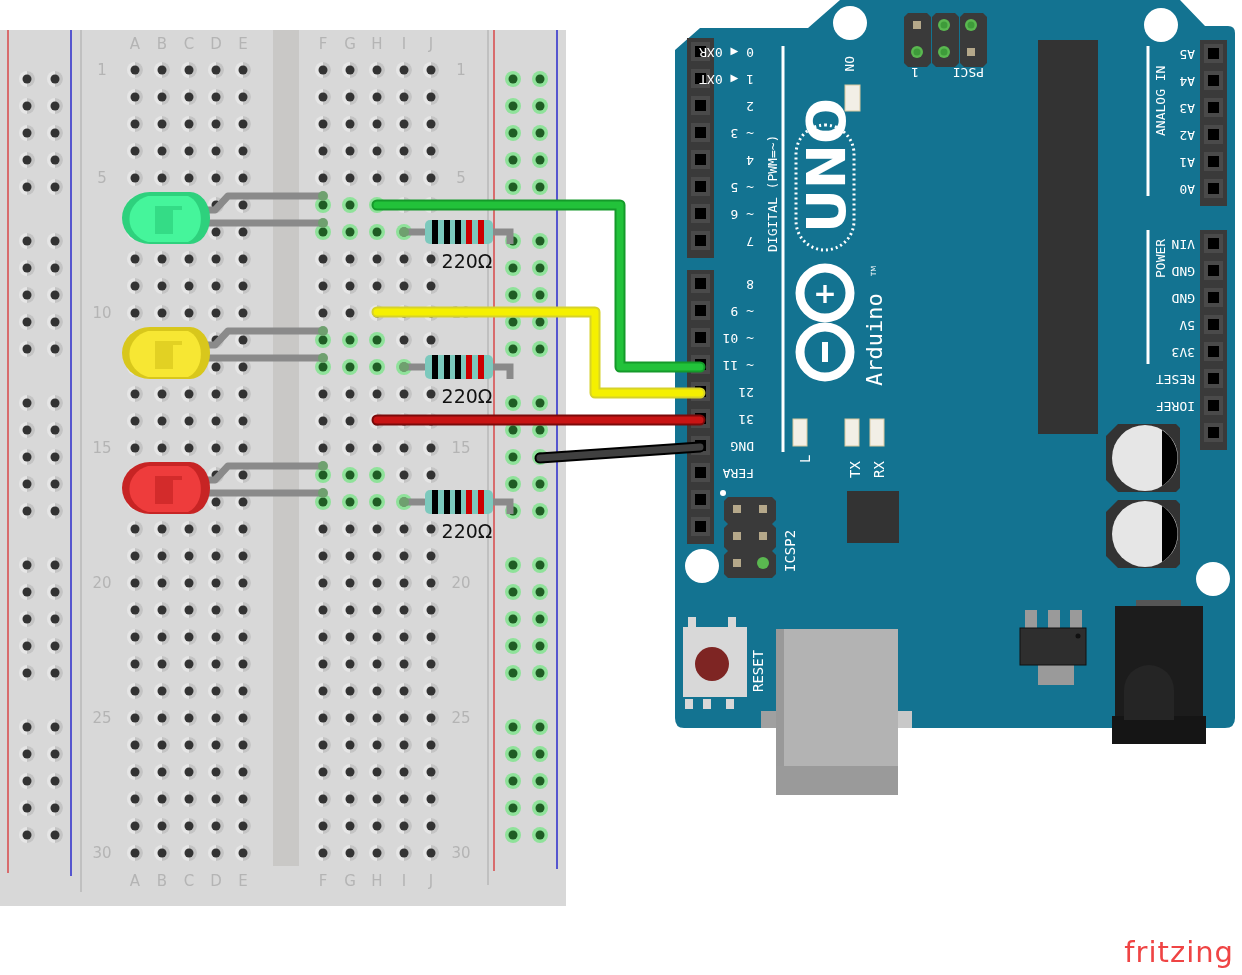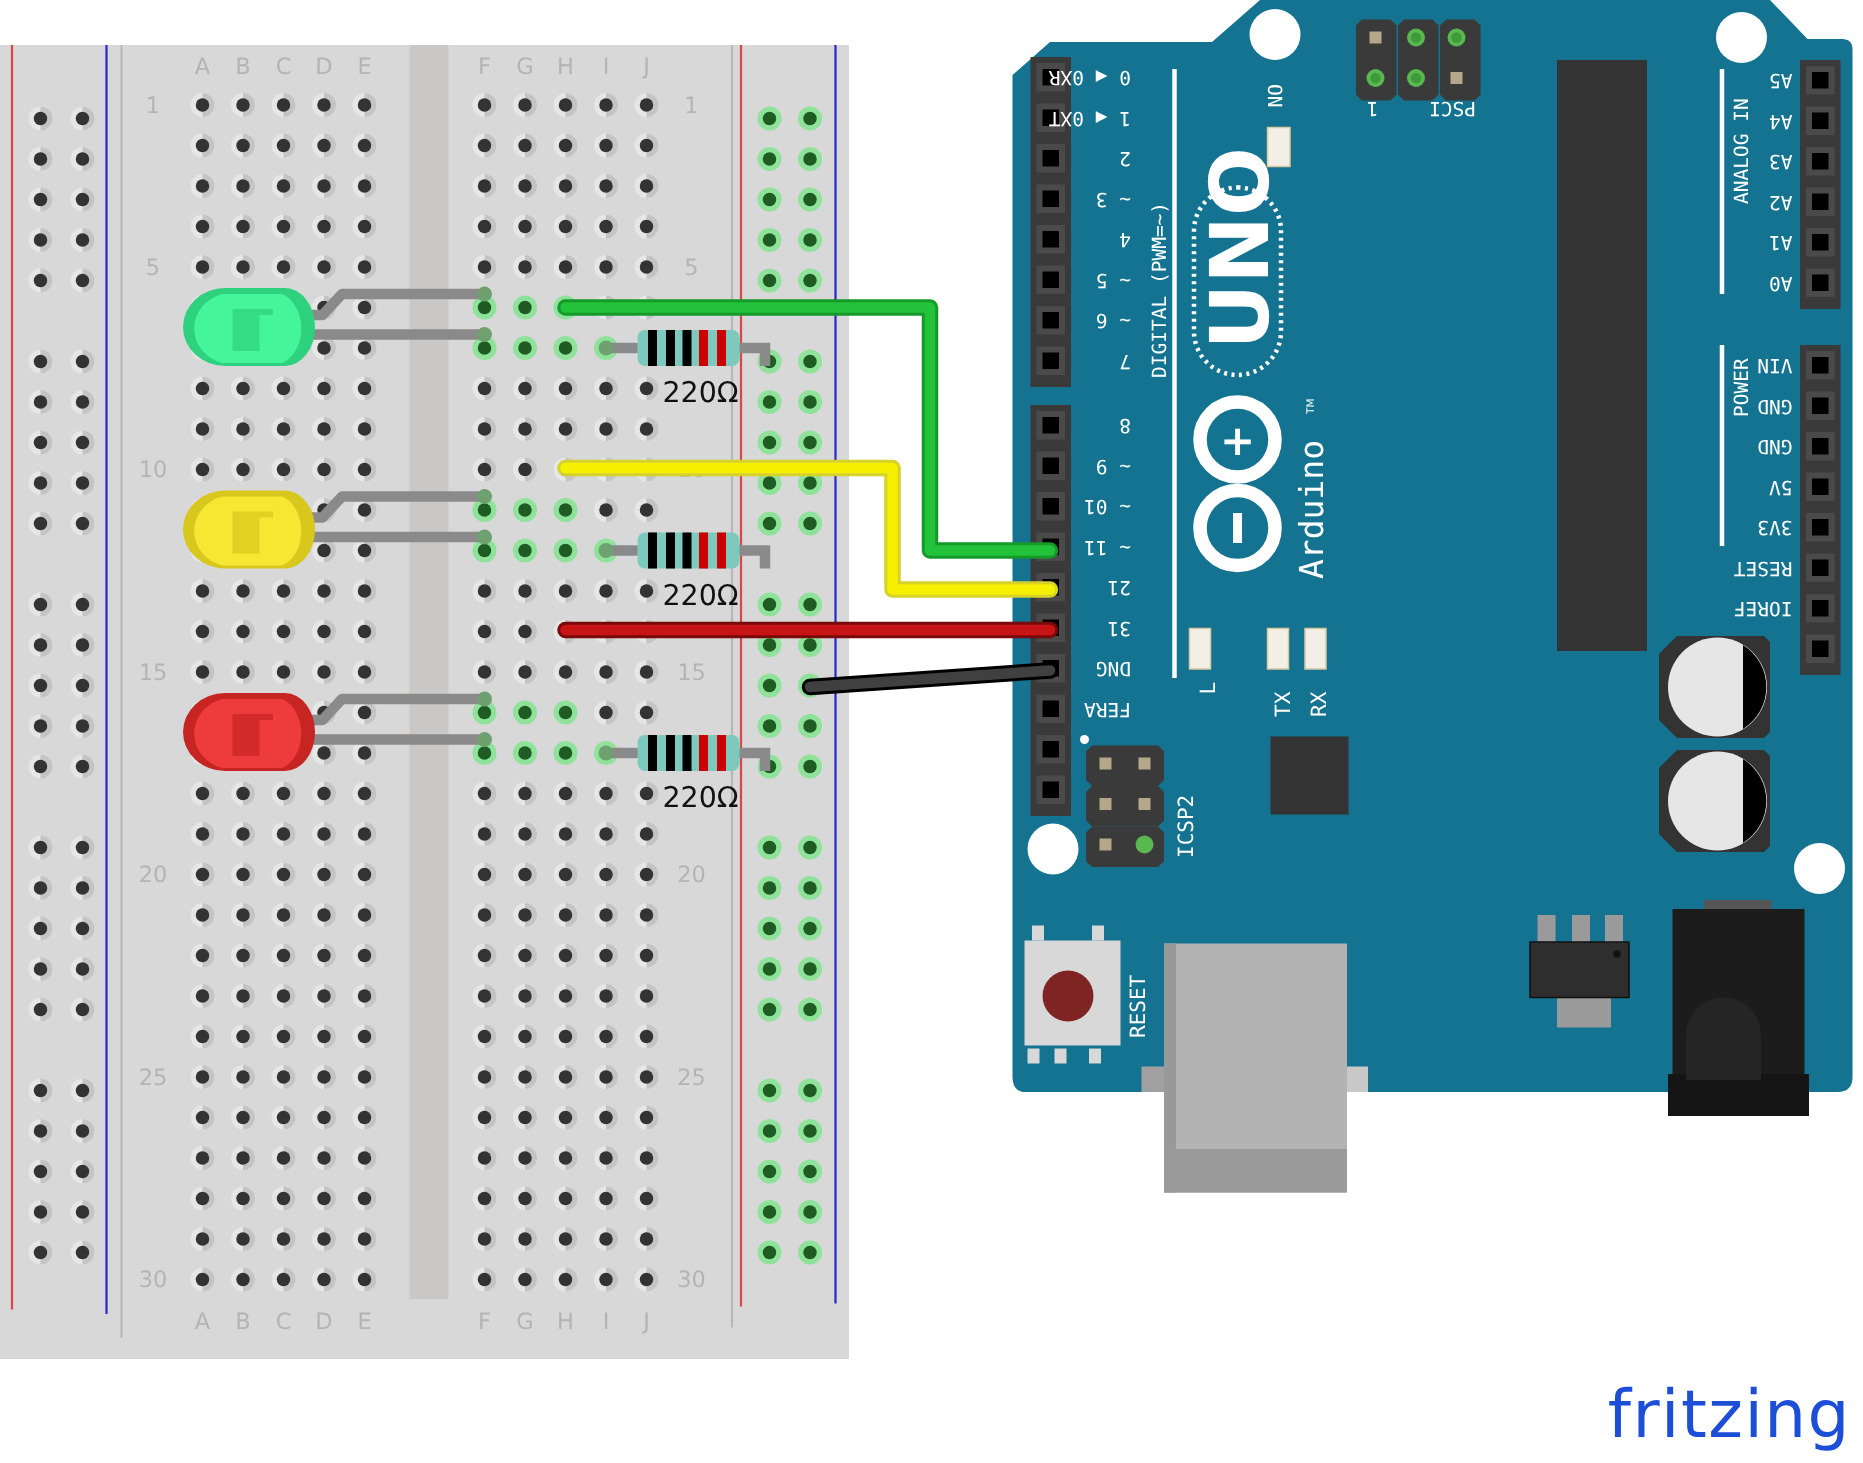--- a/index.html
+++ b/index.html
@@ -1,20 +1,20 @@
 <!DOCTYPE html>
 <html><head>
 <meta charset="utf-8">
 <style>
   html, body { margin:0; padding:0; background:#ffffff; }
   body { width:1242px; height:975px; position:relative; overflow:hidden; font-family:"DejaVu Sans", sans-serif; }
   #stage { position:absolute; left:0; top:0; width:1242px; height:975px; }
   .lbl { font-family:"DejaVu Sans", sans-serif; }
   .mono { font-family:"DejaVu Sans Mono", monospace; }
-  .logo { position:absolute; right:8px; bottom:6px; font-family:"DejaVu Sans", sans-serif; font-size:44px; color:#1d4ed8; letter-spacing:1px; }
+  .logo { position:absolute; right:8px; bottom:6px; font-family:"DejaVu Sans", sans-serif; font-size:29px; color:#ef4444; letter-spacing:1px; }
 </style>
 </head>
 <body>
 
 <svg id="stage" width="1242" height="975" viewBox="0 0 1242 975" xmlns="http://www.w3.org/2000/svg">
   <g id="bb">
       <rect x="0" y="30" width="566" height="876" fill="#d8d8d8"></rect>
       <rect x="273" y="30" width="26" height="836" fill="#c9c8c6"></rect>
       <line x1="81" y1="30" x2="81" y2="892" stroke="#b8b8b8" stroke-width="1.5"></line>
       <line x1="488" y1="30" x2="488" y2="885" stroke="#b8b8b8" stroke-width="1.5"></line>

